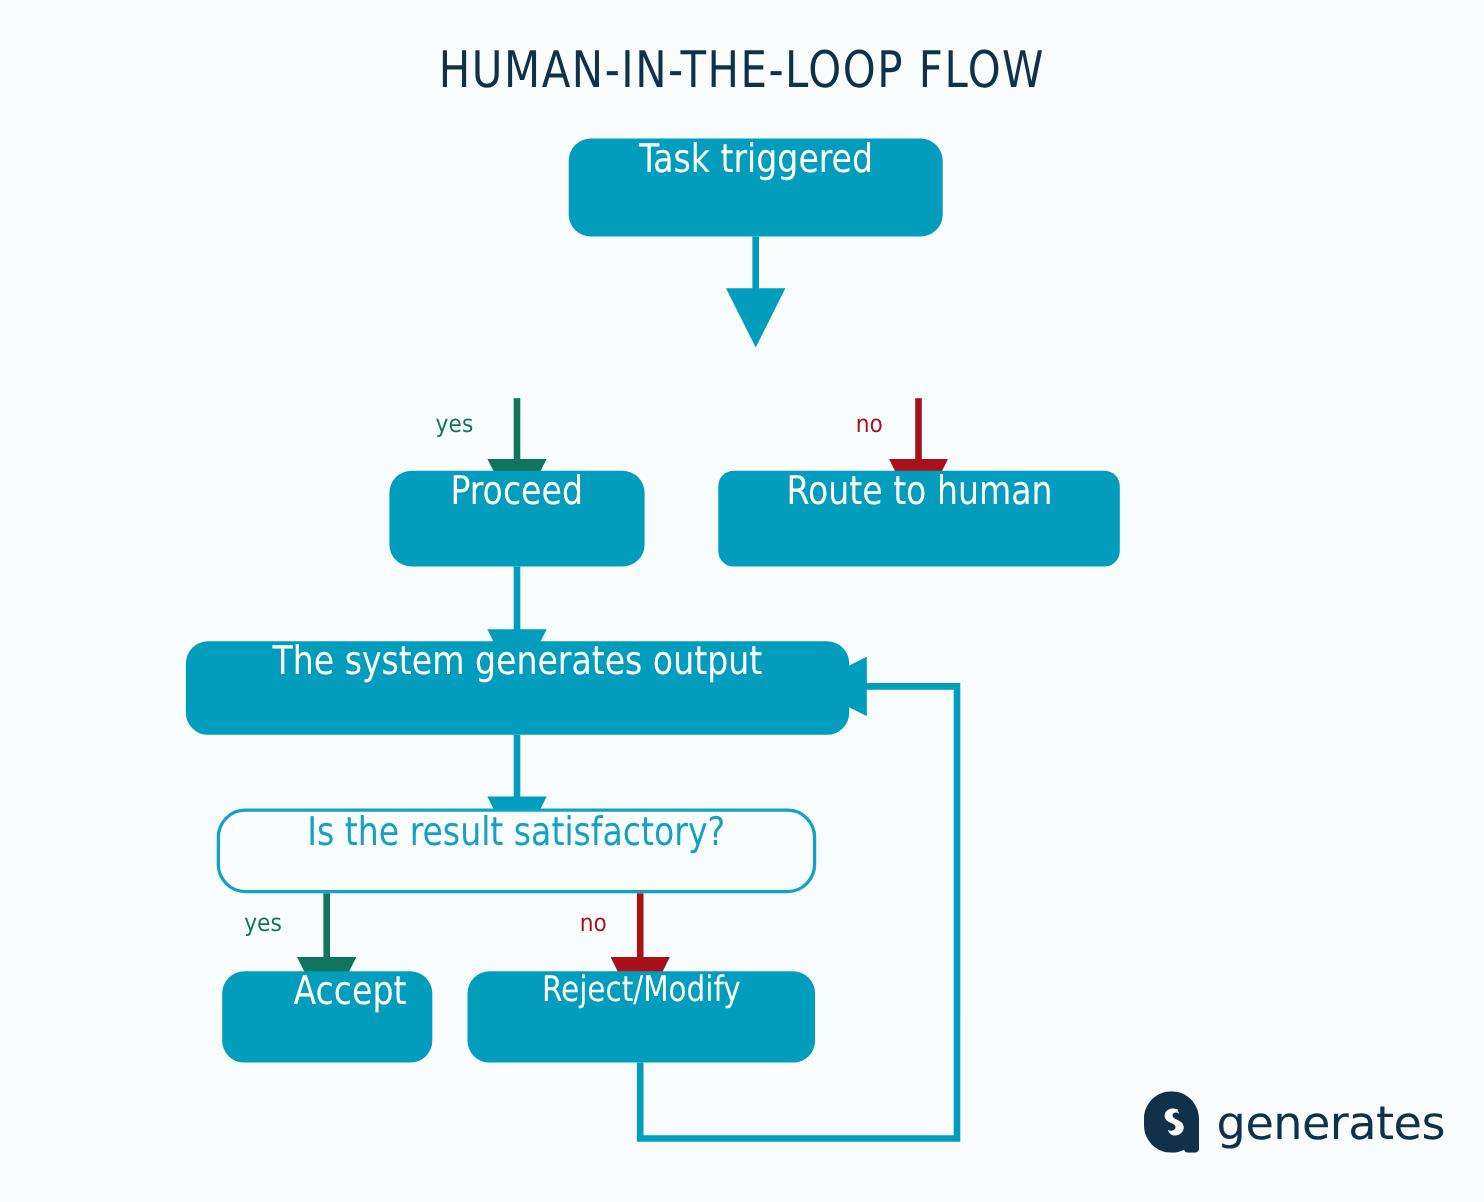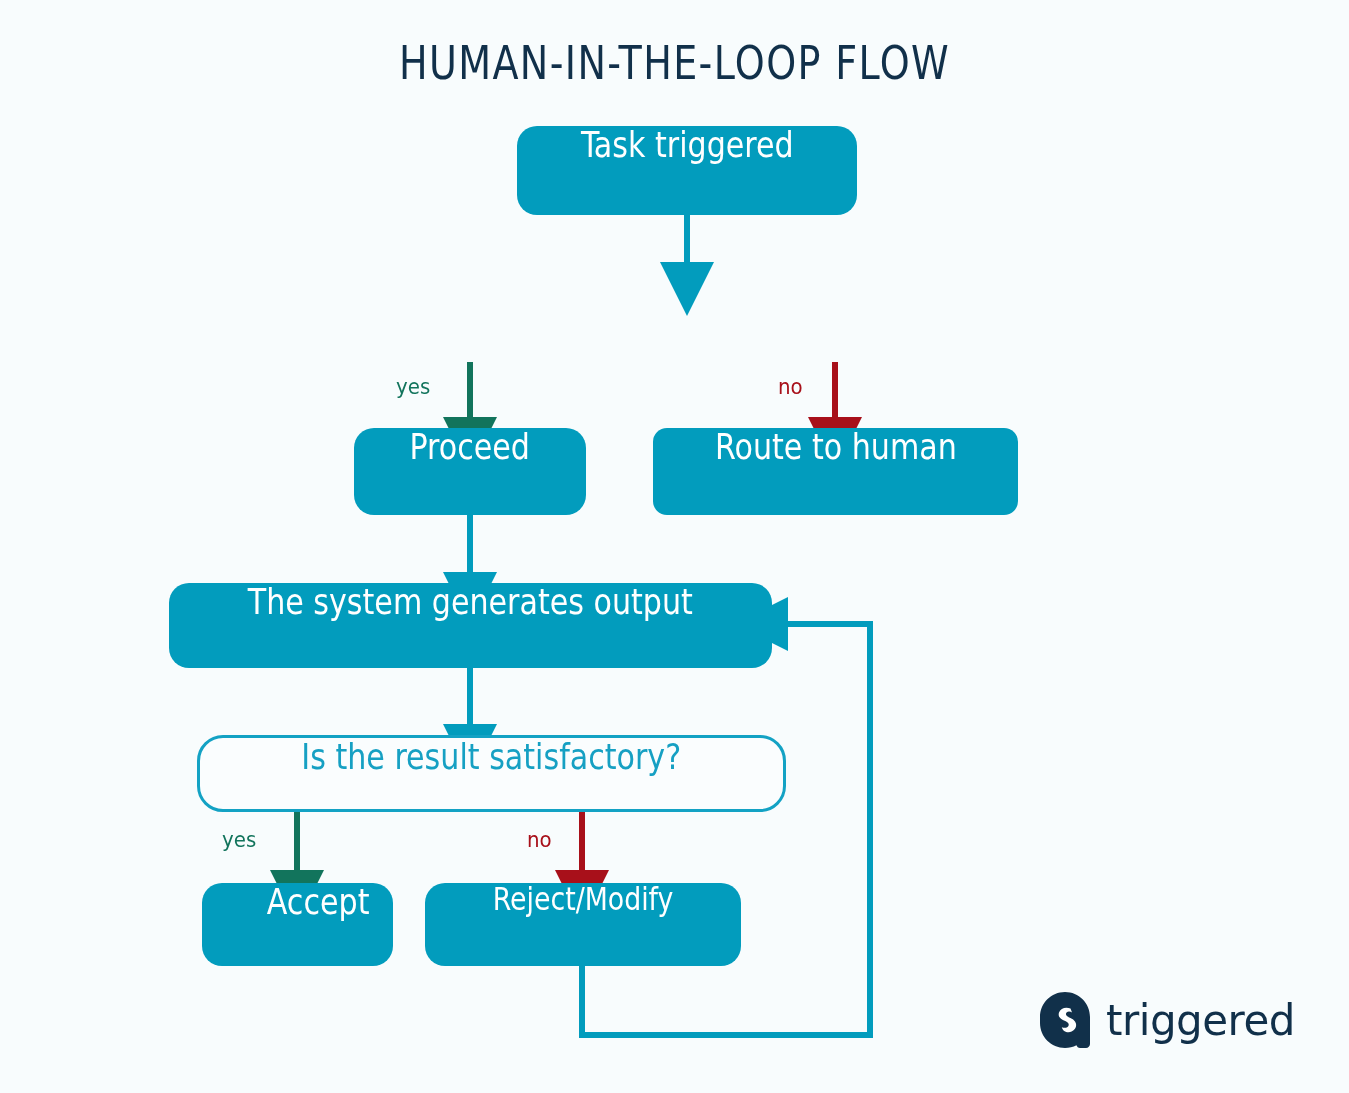--- a/index.html
+++ b/index.html
@@ -156,21 +156,21 @@
   </div>
 
   <div class="node solid" style="left:653px; top:428px; width:365px; height:87px; font-size:36px;border-radius:14px;">
     <span class="label">Route to human</span>
   </div>
 
   <div class="node solid" style="left:169px; top:583px; width:603px; height:85px; font-size:36px;">
     <span class="label">The system generates output</span>
   </div>
 
-  <div class="node decision" style="left:197px; top:735px; width:589px; height:77px; font-size:36px;">
+  <div class="node decision" style="left:197px; top:735px; width:545px; height:77px; font-size:36px;">
     <span class="label">Is the result satisfactory?</span>
   </div>
 
   <div class="node solid" style="left:202px; top:883px; width:191px; height:83px; font-size:36px;padding-left:41px;">
     <span class="label">Accept</span>
   </div>
 
   <div class="node solid" style="left:425px; top:883px; width:316px; height:83px; font-size:32px;">
     <span class="label">Reject/Modify</span>
   </div>
@@ -187,16 +187,16 @@
     <svg width="54" height="56" viewBox="0 0 54 56" xmlns="http://www.w3.org/2000/svg">
       <path d="M25,0 C38.8,0 50,11.2 50,25 L50,52 C50,54.2 48.2,56 46,56 L40,56
                C38.3,56 36.9,54.8 36.5,53.2 C33,55 29.1,56 25,56 C11.2,56 0,44.8 0,31
                L0,25 C0,11.2 11.2,0 25,0 Z" fill="#11304a"></path>
       <path d="M30.5,16.5 C26,14.5 20.5,16 19,20.5 C17.6,24.8 21,27.2 24,28.6
                C26.8,29.9 29.3,30.8 28.6,33.4 C27.9,36 24.4,36.4 21.8,35.2
                C22.6,39.2 27.4,41.4 31.6,39.6 C36,37.7 37.4,32.8 35,29.4
                C32.9,26.4 28.2,25.6 26.5,23.6 C25,21.8 26.6,19.4 29,19.4
                C30.2,19.4 31.2,19.8 32,20.4 Z" fill="#ffffff"></path>
     </svg>
-    <span class="wordmark">triggered</span>
+    <span class="wordmark">generates</span>
   </div>
 
 </div>
 
 </body></html>

